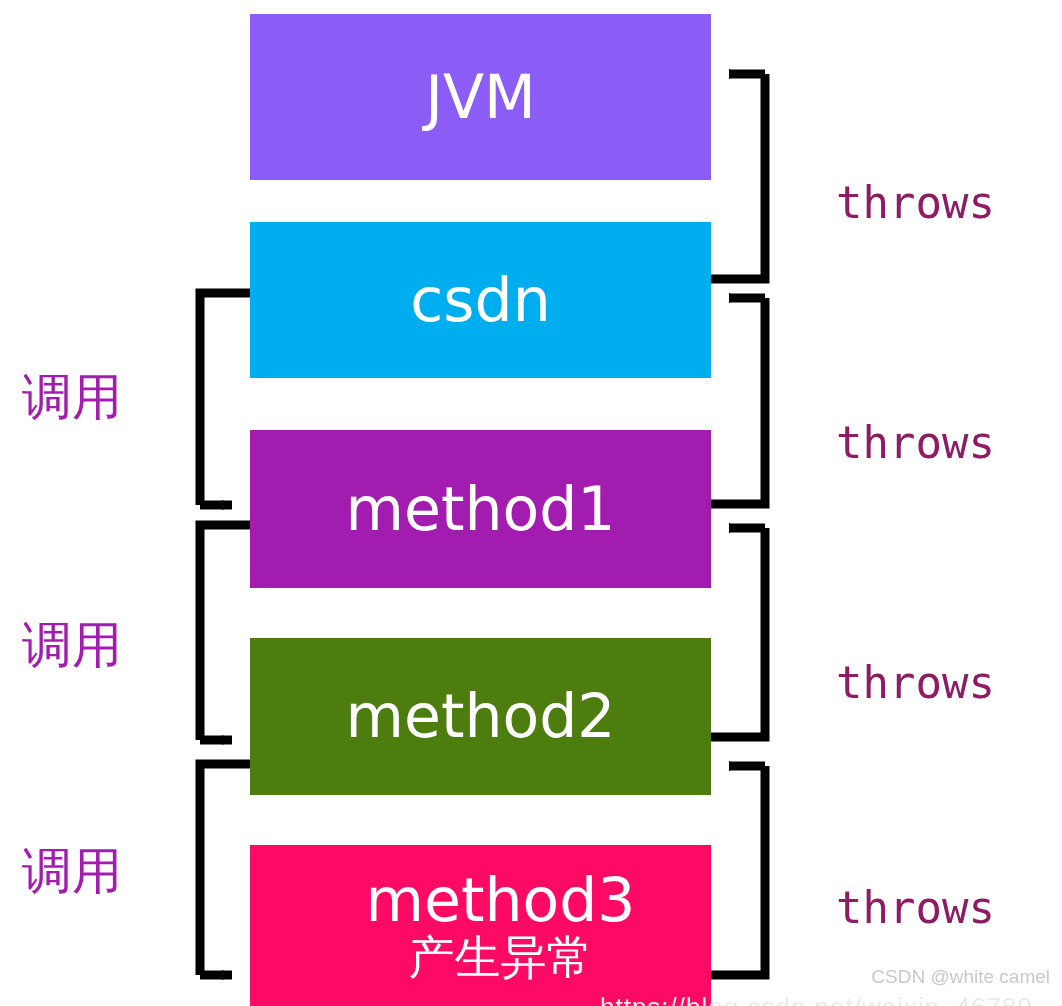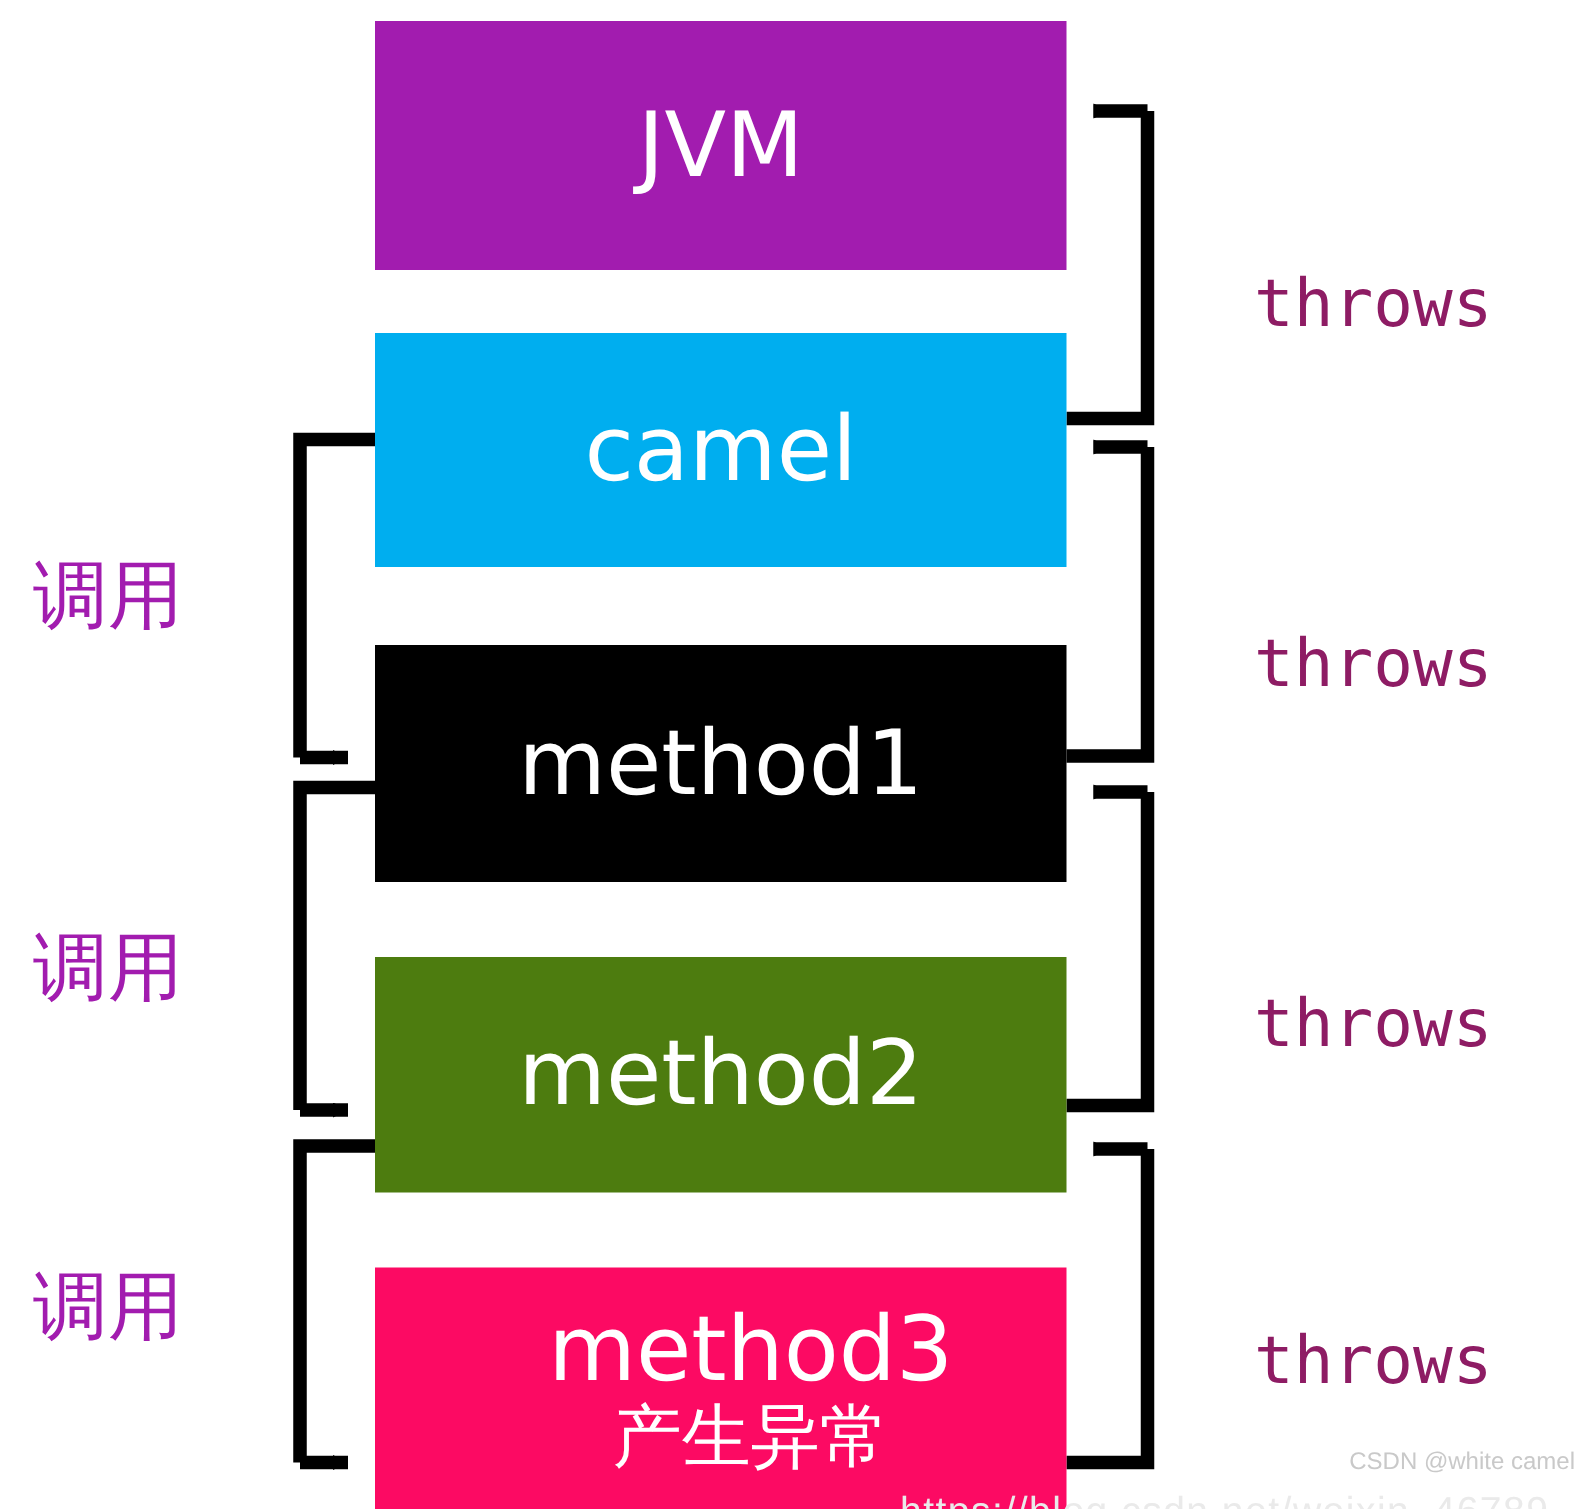--- a/index.html
+++ b/index.html
@@ -38,23 +38,23 @@
     color: #ffffff;
   }
   .box .subtitle {
     font-family: Liberation Serif, serif;
     font-size: 46px;
     font-weight: 400;
     color: #ffffff;
     margin-top: 2px;
   }
 
-  #box-jvm     { top: 14px;  height: 166px; background: #a21caf; text-align: center; }
+  #box-jvm     { top: 14px;  height: 166px; background: #8b5cf6; text-align: center; }
   #box-main    { top: 222px; height: 156px; background: #00AEEF; }
-  #box-method1 { top: 430px; height: 158px; background: #000000; }
+  #box-method1 { top: 430px; height: 158px; background: #a21caf; }
   #box-method2 { top: 638px; height: 157px; background: #4d7c0f; }
   #box-method3 { top: 845px; height: 161px; background: #FC0A63; padding-left: 40px; }
 
   
   .throws-label {
     position: absolute;
     left: 836px;
     font-family: "DejaVu Sans Mono", monospace;
     font-size: 44px;
     font-weight: 400;
@@ -90,21 +90,21 @@
     height: 1006px;
     pointer-events: none;
   }
 
   
   #watermark {
     position: absolute;
     right: 12px;
     top: 966px;
     font-family: "Liberation Sans", sans-serif;
-    font-size: 16px;
+    font-size: 19px;
     color: #c9c9c9;
     white-space: nowrap;
   }
   #url-watermark {
     position: absolute;
     left: 600px;
     top: 992px;
     font-family: "Liberation Sans", sans-serif;
     font-size: 26px;
     color: #eaeaea;
@@ -164,21 +164,21 @@
         <path d="M200,975 L232,975" marker-end="url(#ah-right)"></path>
       </g>
     </g>
   </svg>
 
   <div class="box" id="box-jvm">
     <span class="title">JVM</span>
   </div>
 
   <div class="box" id="box-main">
-    <span class="title">camel</span>
+    <span class="title">csdn</span>
   </div>
 
   <div class="box" id="box-method1">
     <span class="title">method1</span>
   </div>
 
   <div class="box" id="box-method2">
     <span class="title">method2</span>
   </div>
 

